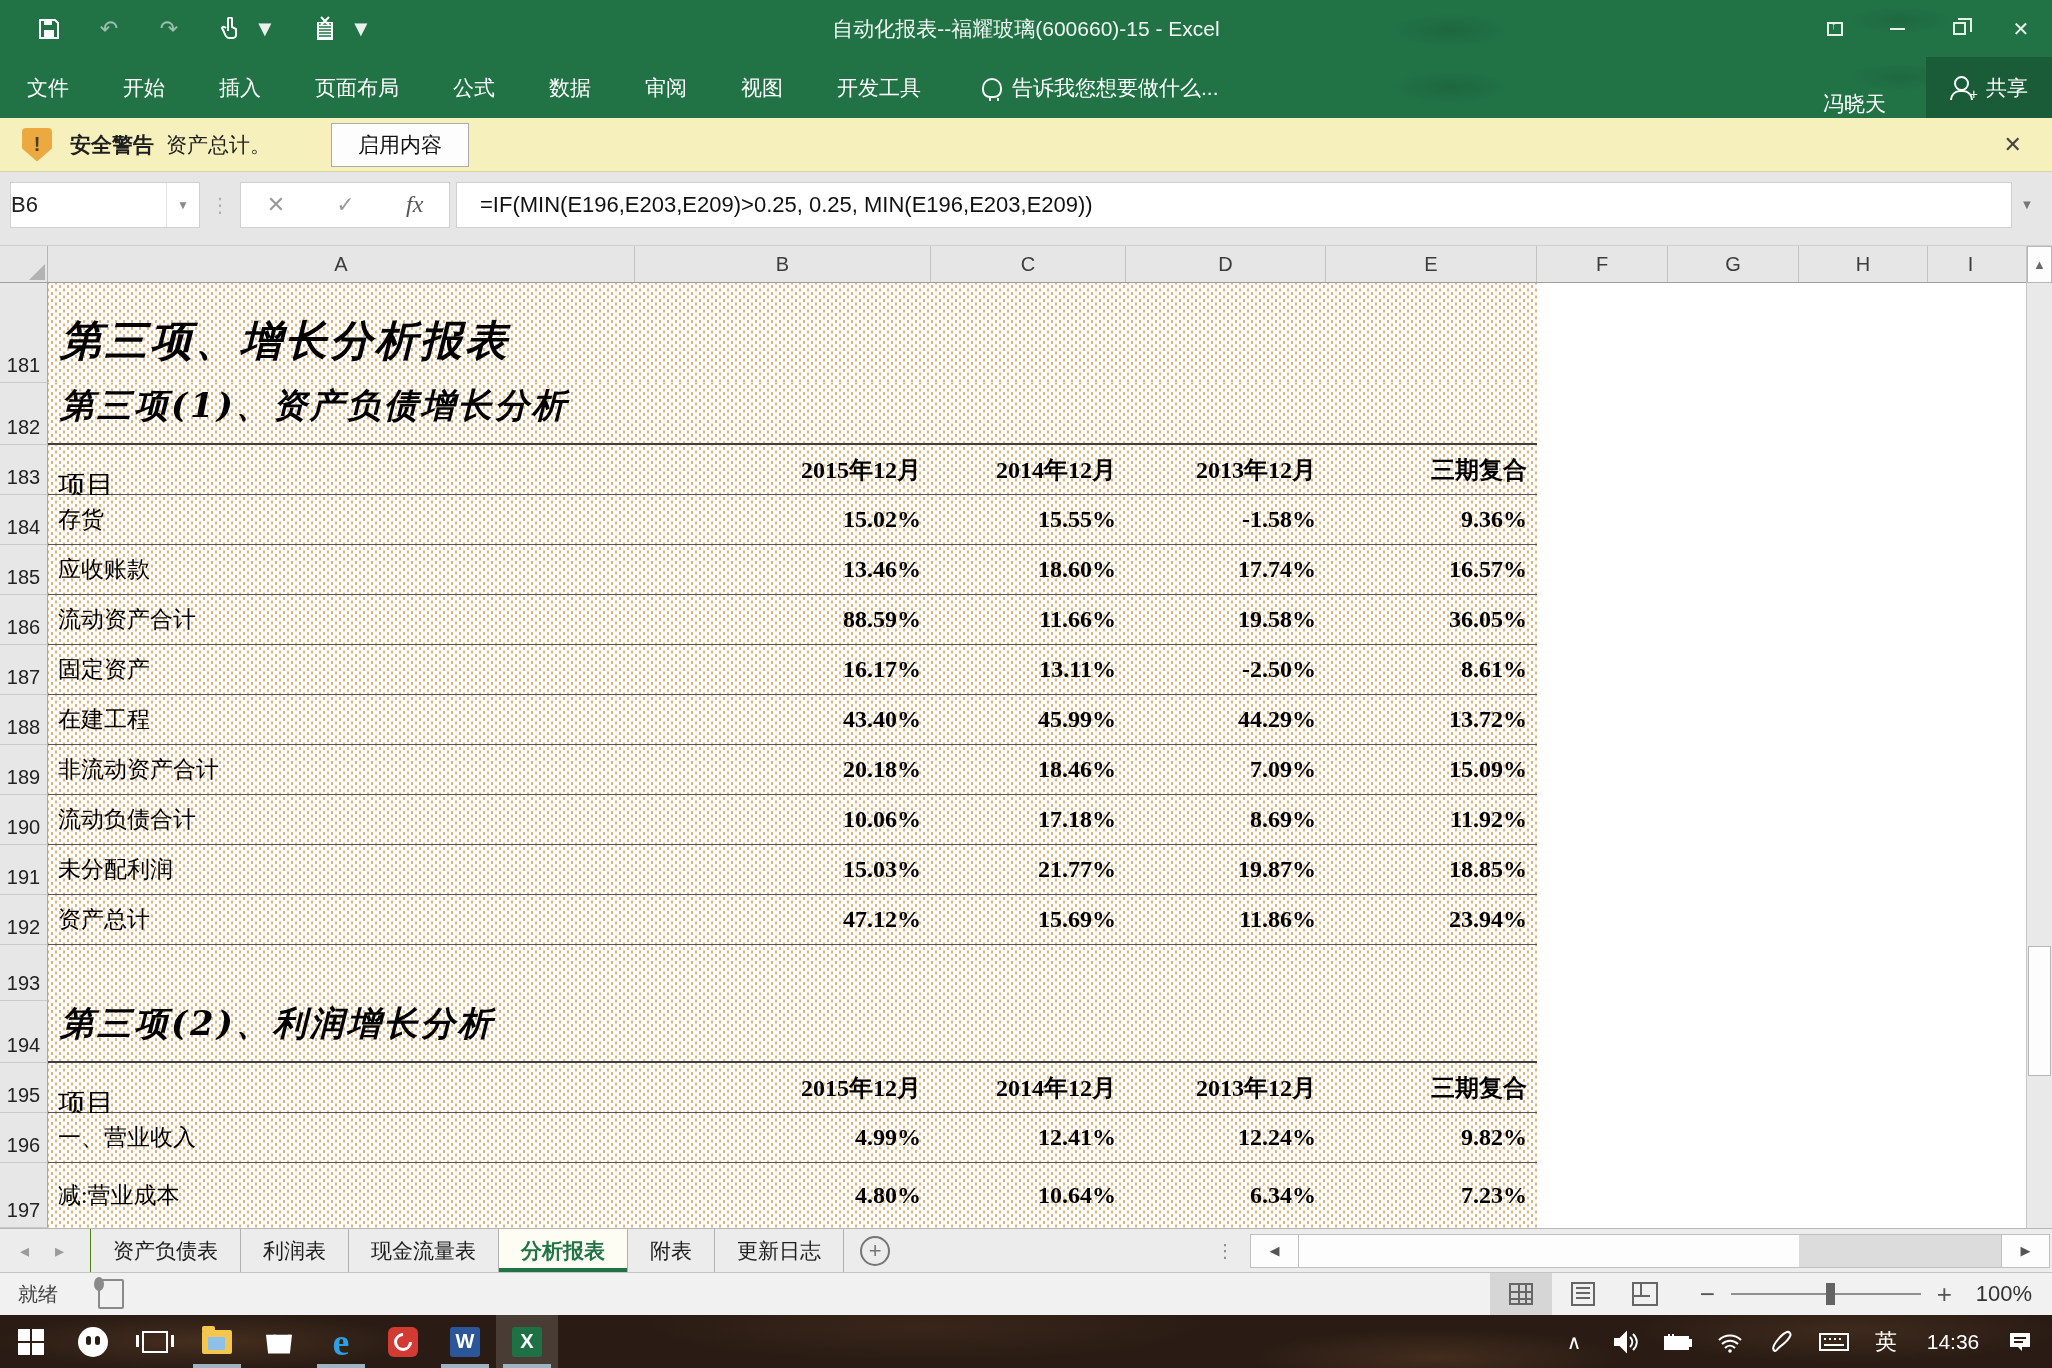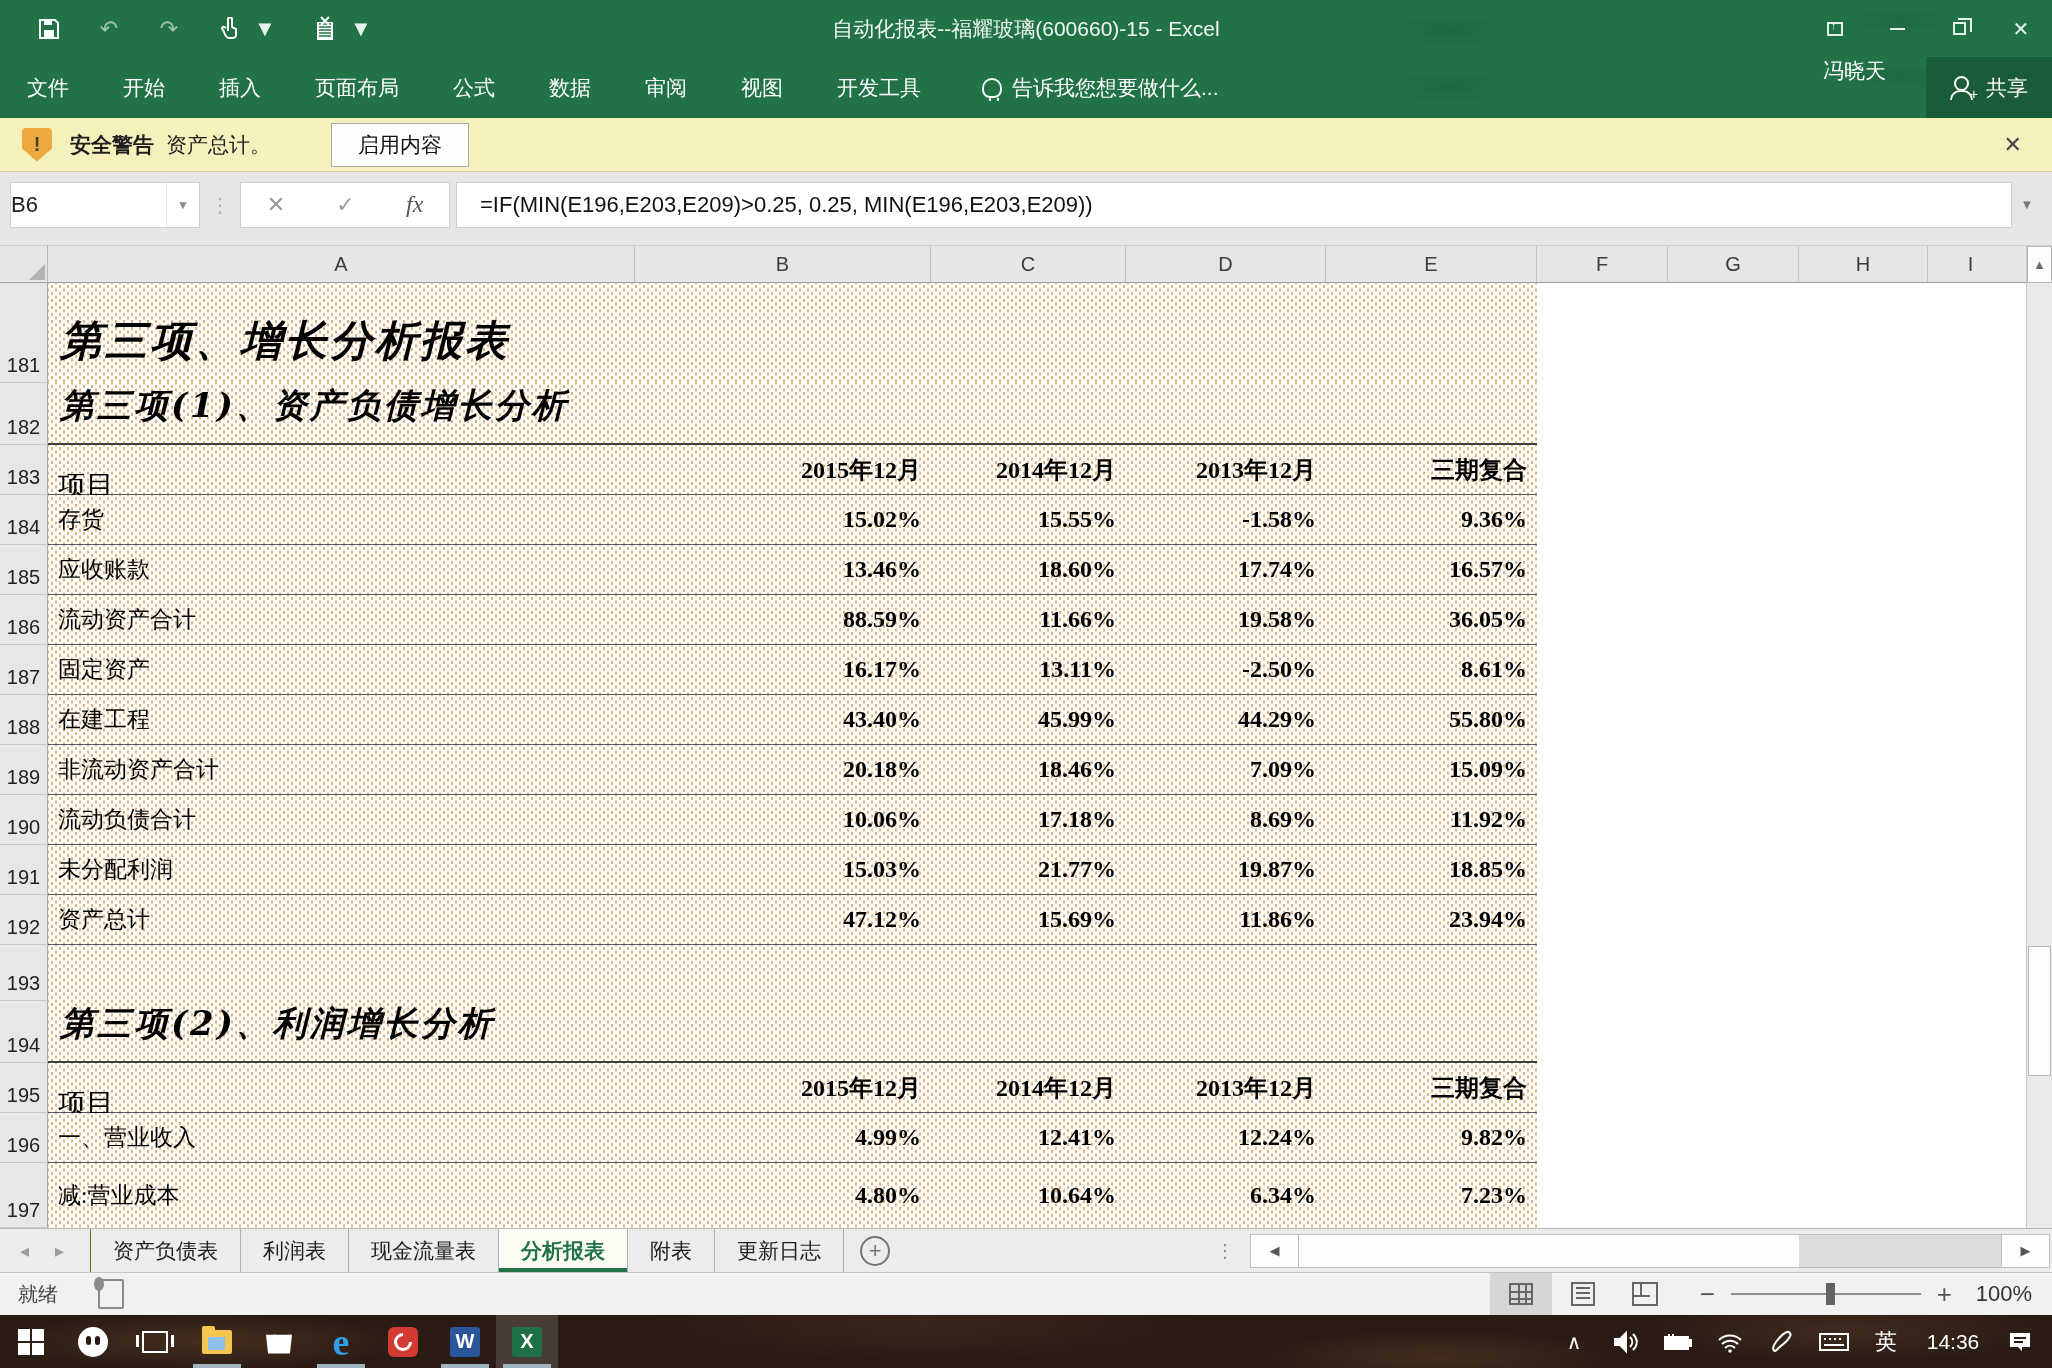--- a/index.html
+++ b/index.html
@@ -29,21 +29,21 @@
   .restore-glyph { width:13px; height:13px; border:2px solid #e8f0ea; position:relative; background:#217346; }
   .restore-glyph:before { content:""; position:absolute; left:3px; top:-6px; width:12px; height:12px; border:2px solid #e8f0ea; border-left:none; border-bottom:none; }
 
   
   .ribbonrow { height:61px; background:#217346; display:flex; align-items:center; color:#fff; position:relative; overflow:hidden; }
   .rtabs { display:flex; align-items:center; z-index:1; }
   .rtab { padding:0 27px; font-size:21px; height:61px; display:flex; align-items:center; cursor:default; }
   .tellme { display:flex; align-items:center; gap:10px; margin-left:34px; font-size:21px; z-index:1; }
   .bulb { width:20px; height:20px; border:2px solid #fff; border-radius:50% 50% 40% 40%; position:relative; opacity:.95; }
   .bulb:after { content:""; position:absolute; left:5px; bottom:-5px; width:6px; height:3px; border-left:2px solid #fff; border-right:2px solid #fff; }
-  .ribbon-right { margin-left:auto; display:flex; align-items:flex-start; z-index:1; }
+  .ribbon-right { margin-left:auto; display:flex; align-items:flex-end; z-index:1; }
   .username { font-size:21px; margin-right:40px; }
   .sharebtn { background:#1a5c38; height:61px; display:flex; align-items:center; gap:12px; padding:0 24px; font-size:21px; }
   .share-ico { width:24px; height:24px; position:relative; }
   .share-ico:before { content:""; position:absolute; top:0; left:4px; width:11px; height:11px; border:2px solid #fff; border-radius:50%; }
   .share-ico:after { content:""; position:absolute; bottom:0; left:0; width:19px; height:8px; border:2px solid #fff; border-bottom:none; border-radius:10px 10px 0 0; }
   .share-plus { position:absolute; right:-4px; bottom:-2px; font-size:14px; color:#fff; }
 
   
   .warnbar { height:54px; background:#f6f0bd; border-bottom:1px solid #d9d3a2; display:flex; align-items:center; padding:0 22px; }
   .shield { width:30px; height:34px; background:#eca93f; border-radius:4px 4px 12px 12px; clip-path:polygon(0 0,100% 0,100% 62%,50% 100%,0 62%); display:flex; align-items:center; justify-content:center; color:#4c3c20; font-weight:bold; font-size:20px; margin-right:18px; }
@@ -353,21 +353,21 @@
         <div class="rest"></div>
       </div>
 
       <div class="srow bthin" style="height:50px">
         <div class="rnum">188</div>
         <div class="patt">
           <div class="cA labelcell">在建工程</div>
           <div class="cB valcell">43.40%</div>
           <div class="cC valcell">45.99%</div>
           <div class="cD valcell">44.29%</div>
-          <div class="cE valcell">55.80%</div>
+          <div class="cE valcell">13.72%</div>
         </div>
         <div class="rest"></div>
       </div>
 
       <div class="srow bthin" style="height:50px">
         <div class="rnum">189</div>
         <div class="patt">
           <div class="cA labelcell">非流动资产合计</div>
           <div class="cB valcell">20.18%</div>
           <div class="cC valcell">18.46%</div>

